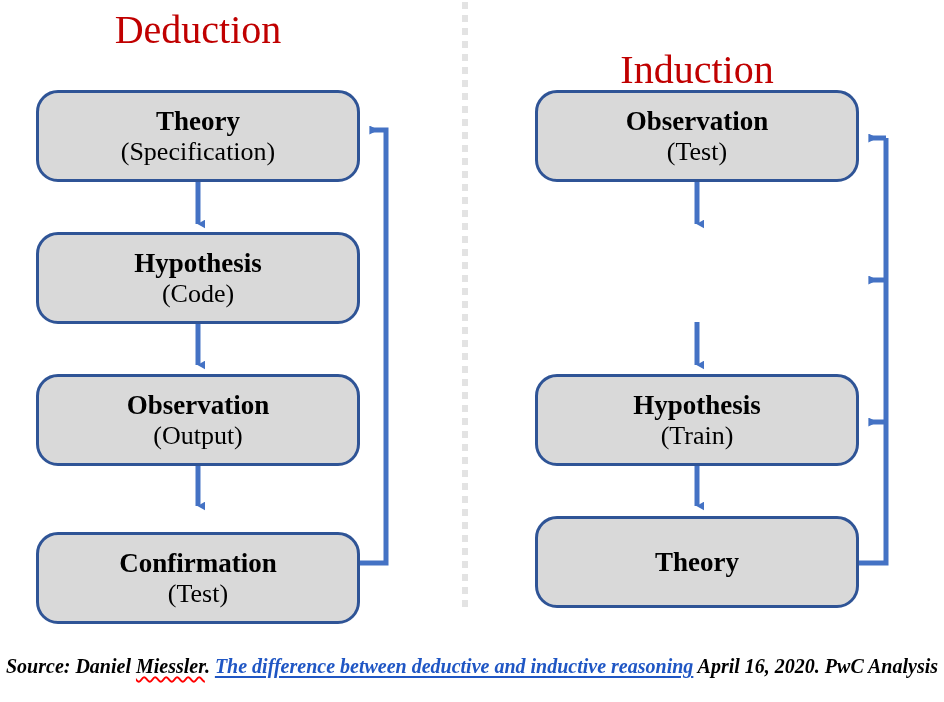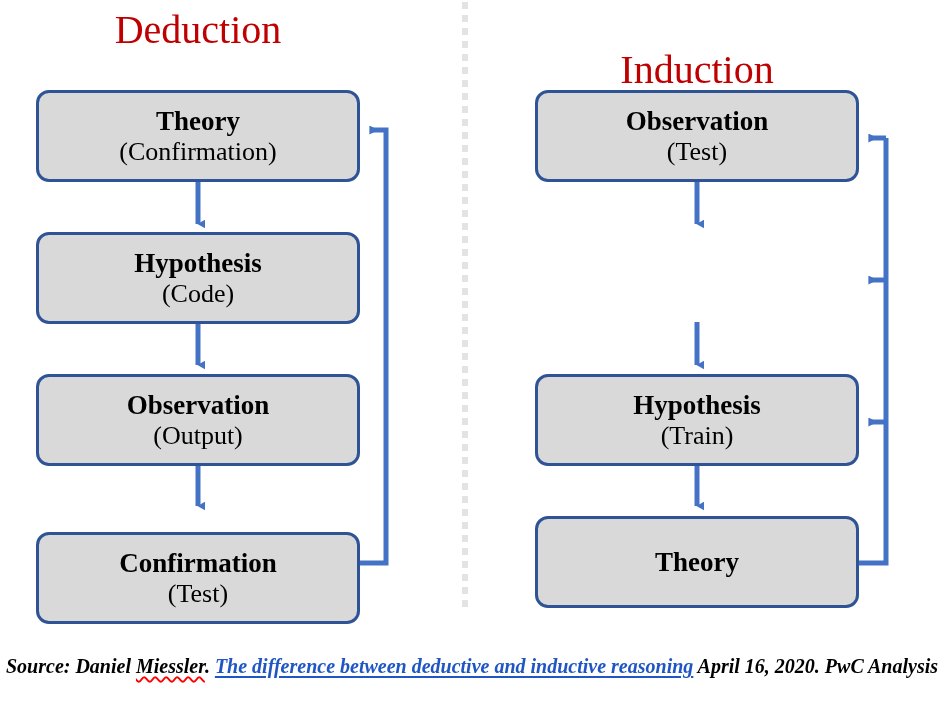--- a/index.html
+++ b/index.html
@@ -50,21 +50,21 @@
     background-size: 6px 13px;
     background-repeat: repeat-y;
   }
 
   
   .node {
     position: absolute;
     box-sizing: border-box;
     background: #D9D9D9;
     border: 3px solid #2F5496;
-    border-radius: 13px;
+    border-radius: 22px;
     display: flex;
     flex-direction: column;
     align-items: center;
     justify-content: center;
     text-align: center;
   }
   .node-title {
     font-family: "Liberation Serif", "DejaVu Serif", serif;
     font-weight: bold;
     font-size: 27px;
@@ -154,21 +154,21 @@
     </g>
 
     <path d="M 859 563 L 886 563 L 886 138" stroke="#4472C4" stroke-width="5" fill="none"></path>
     <line x1="886" y1="138" x2="869" y2="138" stroke="#4472C4" stroke-width="5" marker-end="url(#arrowleft)"></line>
     <line x1="886" y1="280" x2="869" y2="280" stroke="#4472C4" stroke-width="5" marker-end="url(#arrowleft)"></line>
     <line x1="886" y1="422" x2="869" y2="422" stroke="#4472C4" stroke-width="5" marker-end="url(#arrowleft)"></line>
   </svg>
 
   <div class="node" style="left:36px;  top:90px;  width:324px; height:92px;">
     <div class="node-title">Theory</div>
-    <div class="node-sub">(Confirmation)</div>
+    <div class="node-sub">(Specification)</div>
   </div>
 
   <div class="node" style="left:36px;  top:232px; width:324px; height:92px;">
     <div class="node-title">Hypothesis</div>
     <div class="node-sub">(Code)</div>
   </div>
 
   <div class="node" style="left:36px;  top:374px; width:324px; height:92px;">
     <div class="node-title">Observation</div>
     <div class="node-sub">(Output)</div>

